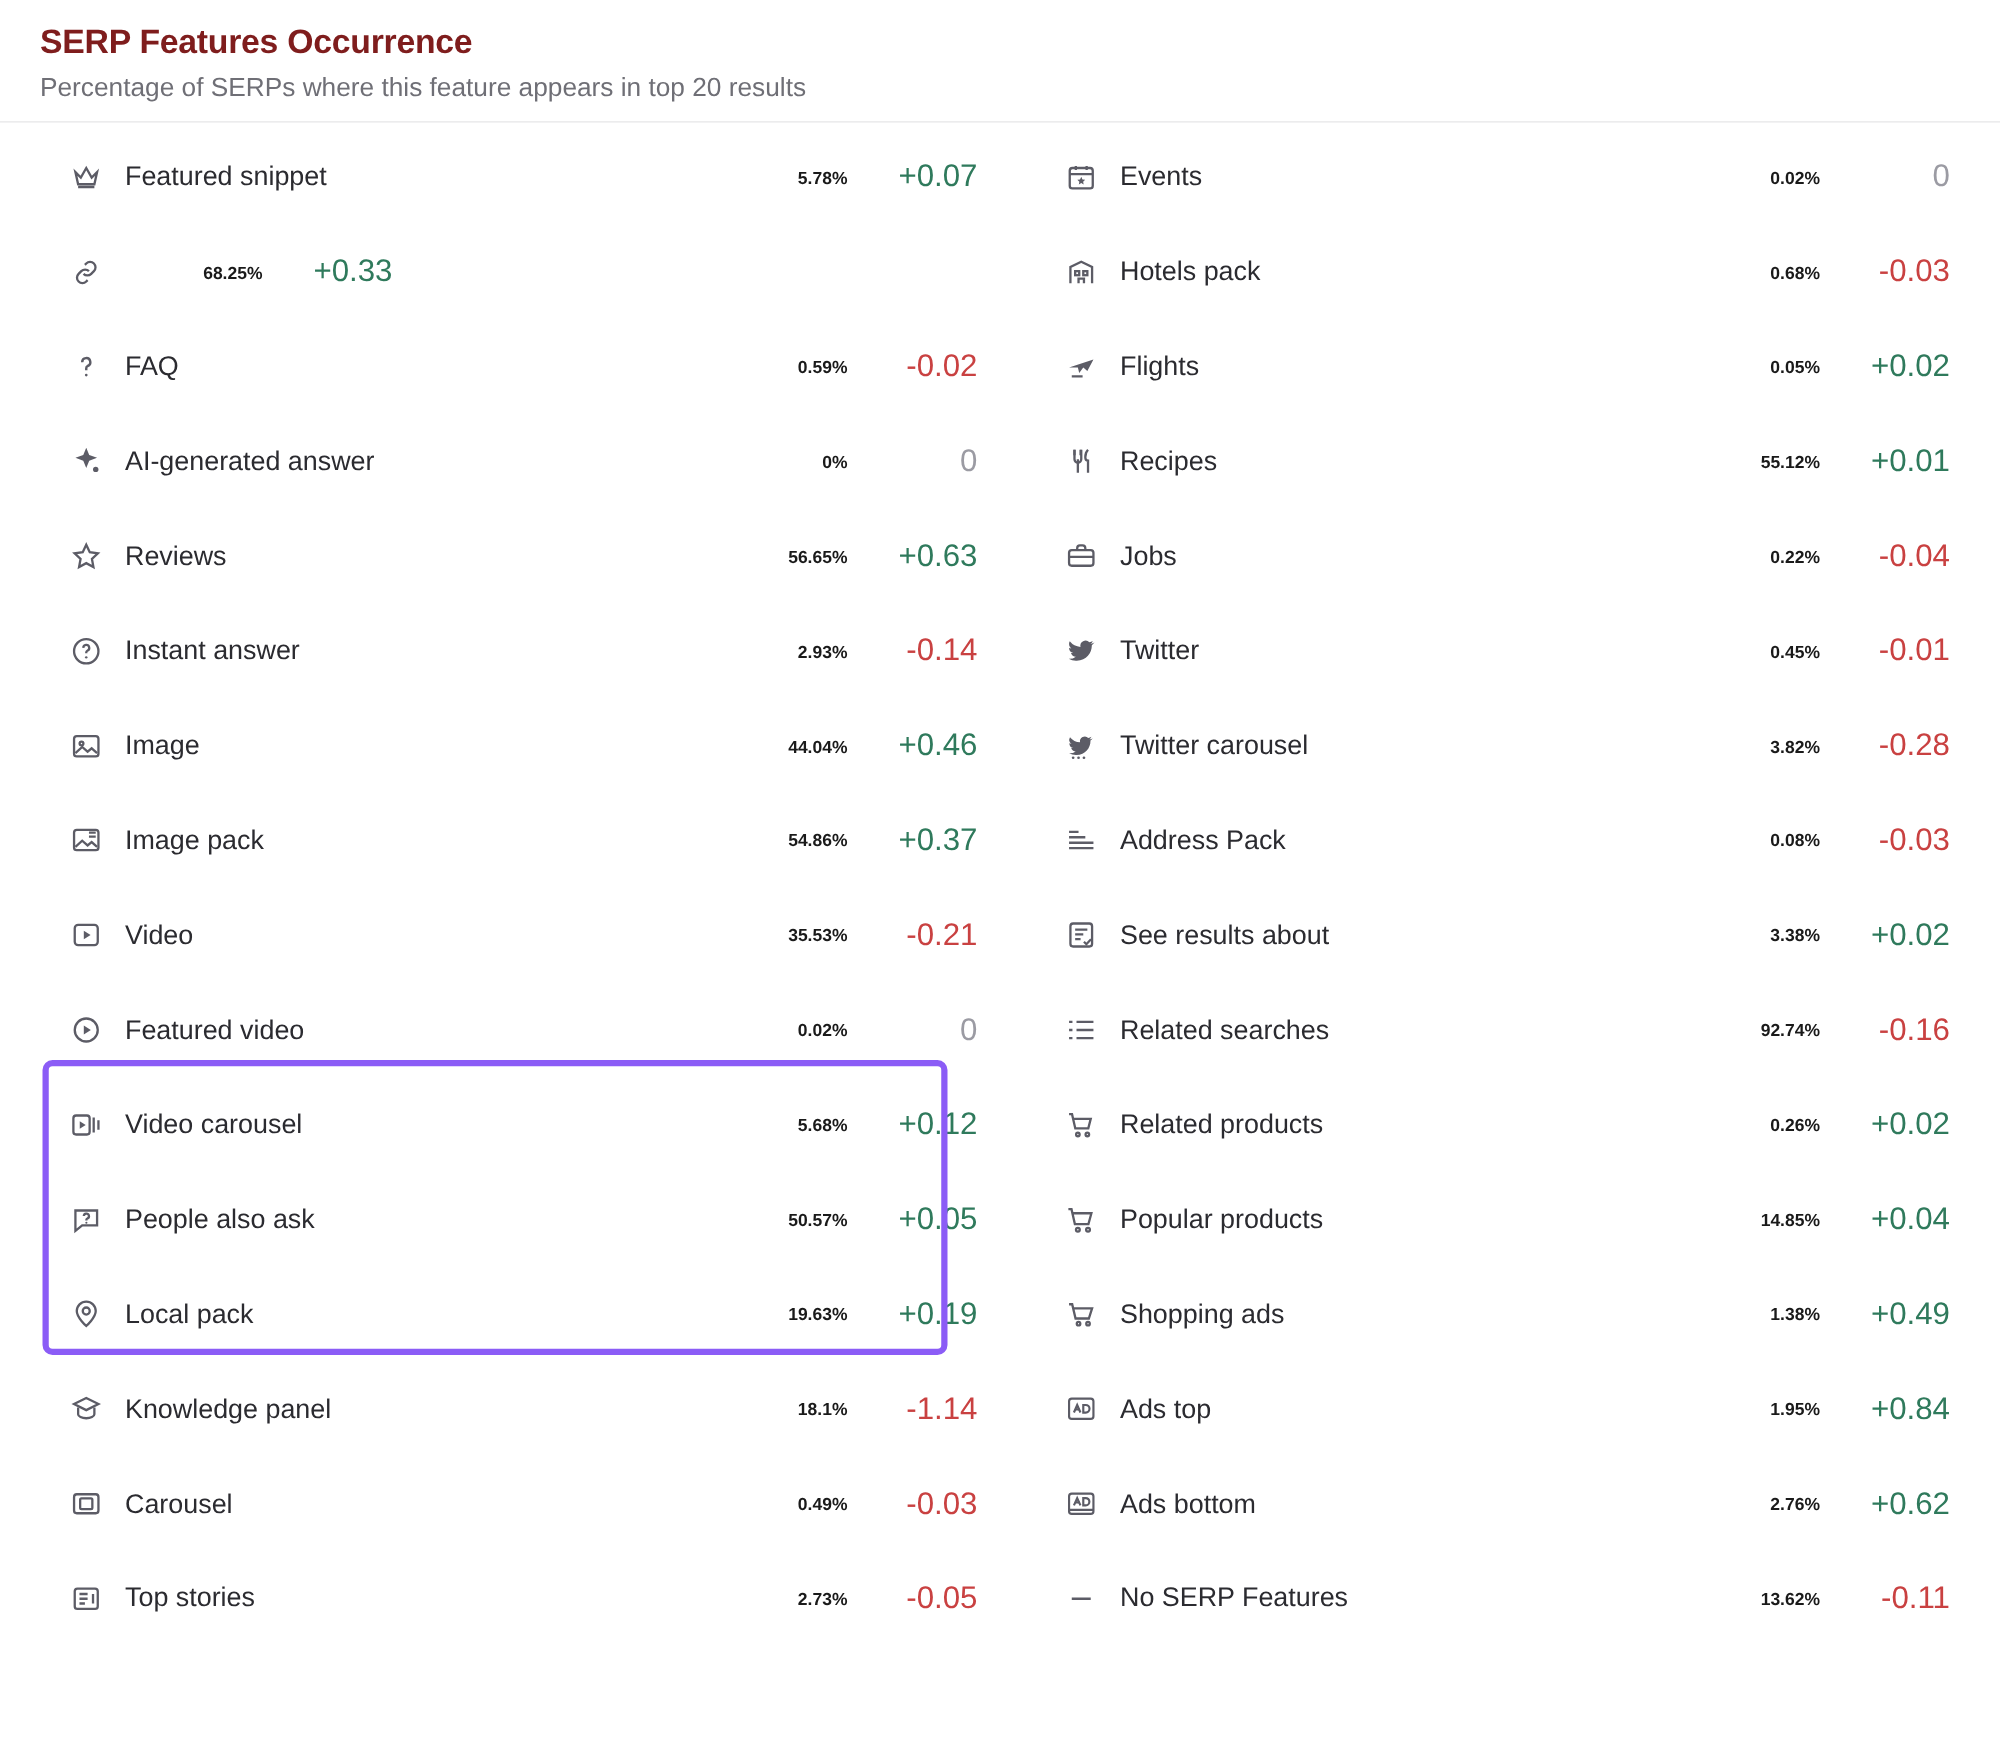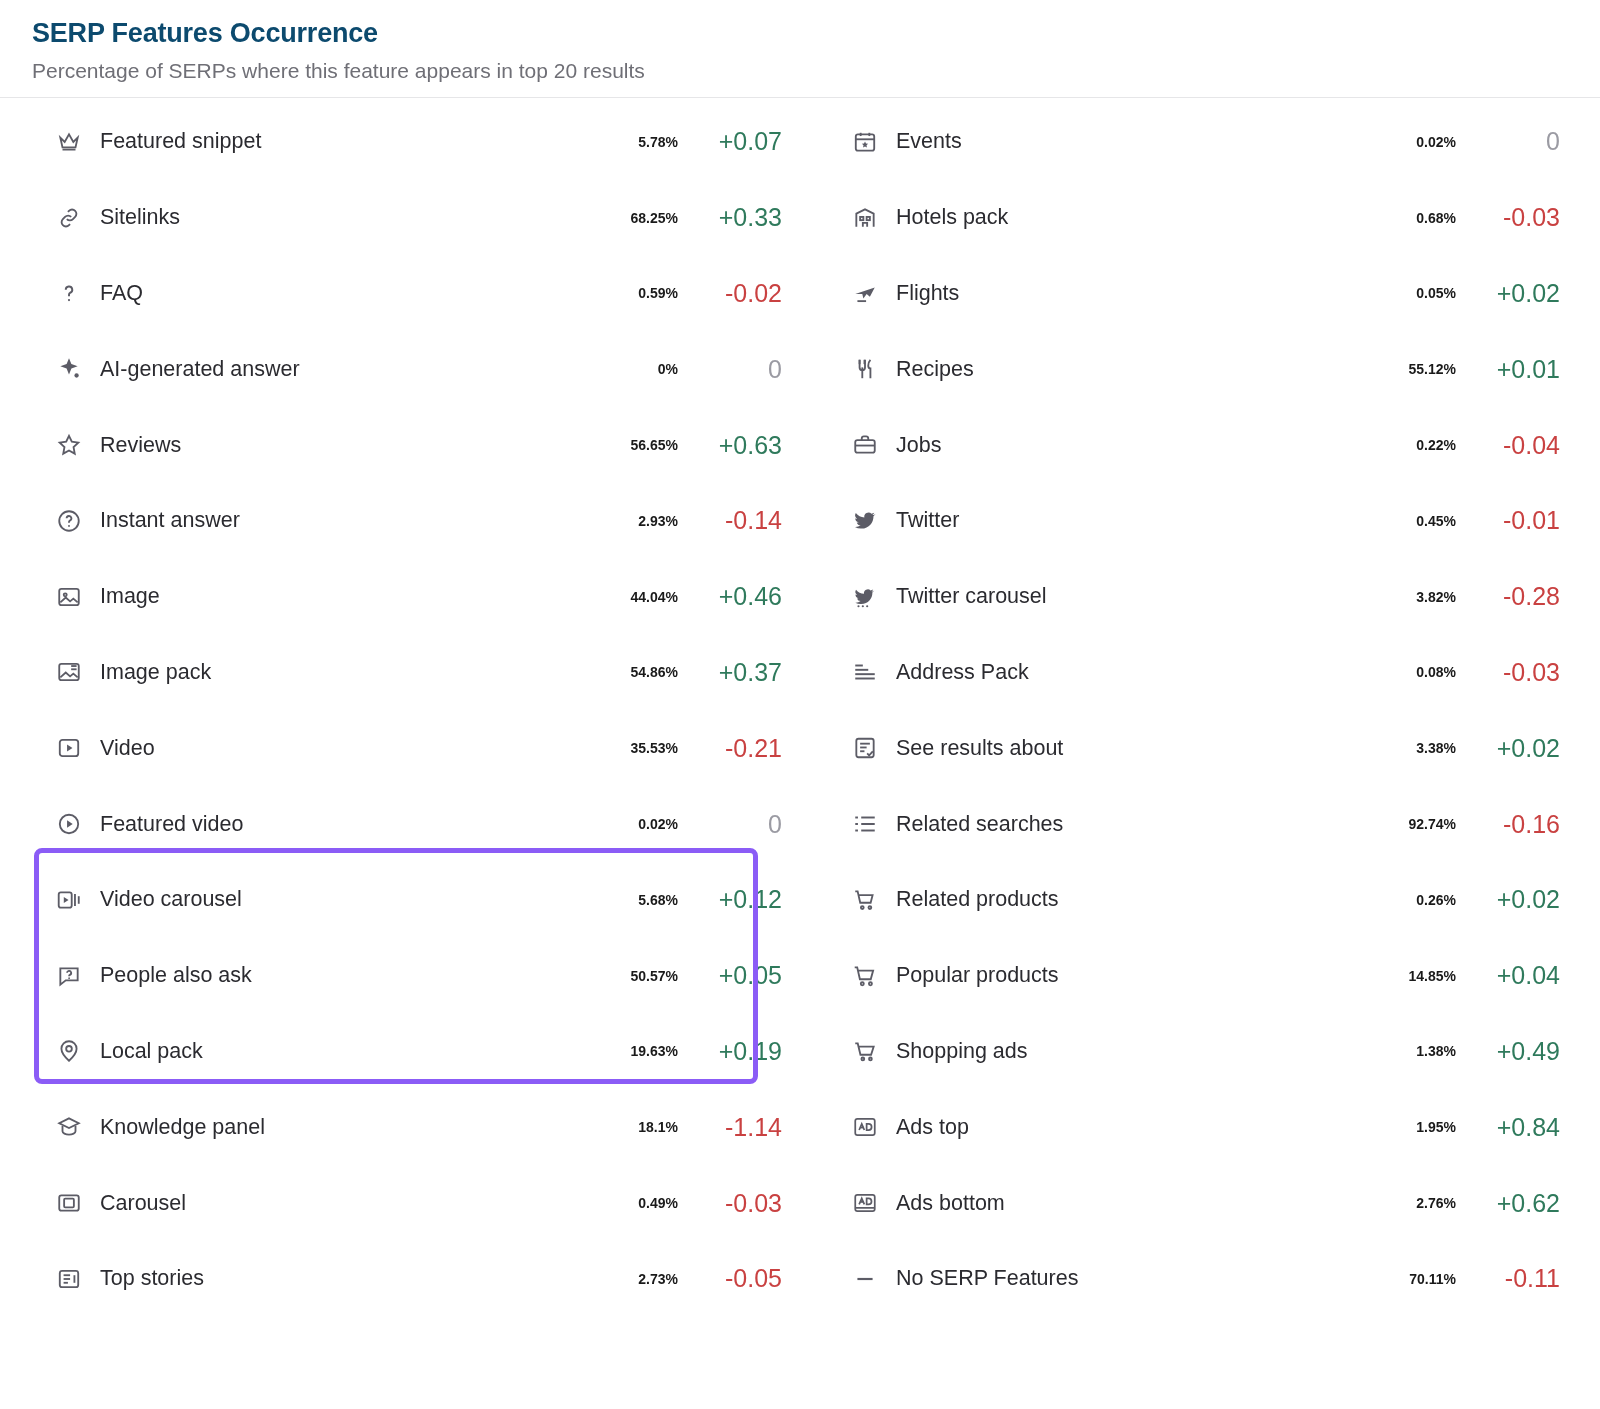--- a/index.html
+++ b/index.html
@@ -16,21 +16,21 @@
     overflow: hidden;
     background: #fff;
   }
   .header {
     padding: 18px 32px 14px 32px;
     border-bottom: 1px solid #e6e6e8;
   }
   .title {
     font-size: 27px;
     font-weight: bold;
-    color: #0c4a6e;
+    color: #7f1d1d;
     letter-spacing: -0.2px;
     margin: 0 0 10px 0;
   }
   .subtitle {
     font-size: 21px;
     color: #6f6f76;
     margin: 0;
     font-weight: normal;
   }
   .grid {
@@ -121,21 +121,20 @@
           <span class="value">5.78%</span>
           <span class="delta up">+0.07</span>
         </div>
         <div class="row">
           <span class="ico">
             <svg width="26" height="26" viewBox="0 0 24 24" fill="none" stroke="currentColor" stroke-width="1.7">
               <path d="M10 13a4 4 0 0 0 5.66 0l2-2a4 4 0 1 0-5.66-5.66l-1 1"></path>
               <path d="M14 11a4 4 0 0 0-5.66 0l-2 2a4 4 0 1 0 5.66 5.66l1-1"></path>
             </svg>
           </span>
-          <span class="label">Sitelinks</span>
           <span class="value">68.25%</span>
           <span class="delta up">+0.33</span>
         </div>
         <div class="row">
           <span class="ico">
             <svg width="26" height="26" viewBox="0 0 24 24" fill="none" stroke="currentColor" stroke-width="1.8">
               <path d="M9 9a3 3 0 1 1 4 2.8c-.8.4-1 1-1 1.7V15"></path>
               <circle cx="12" cy="18.5" r="1" fill="currentColor" stroke="none"></circle>
             </svg>
           </span>
@@ -493,20 +492,20 @@
           <span class="value">2.76%</span>
           <span class="delta up">+0.62</span>
         </div>
         <div class="row">
           <span class="ico">
             <svg width="26" height="26" viewBox="0 0 24 24" fill="none" stroke="currentColor" stroke-width="2">
               <path d="M5 12h14"></path>
             </svg>
           </span>
           <span class="label">No SERP Features</span>
-          <span class="value">70.11%</span>
+          <span class="value">13.62%</span>
           <span class="delta down">-0.11</span>
         </div>
       </div>
     <div class="highlight-box"></div>
   </div>
 
 </div>
 
 </body></html>

